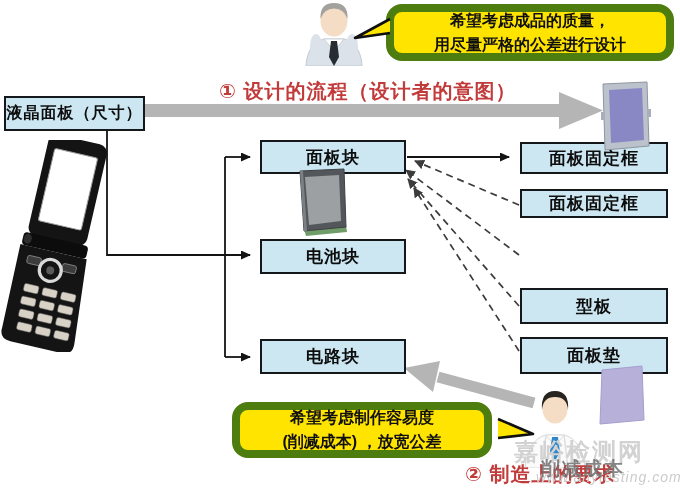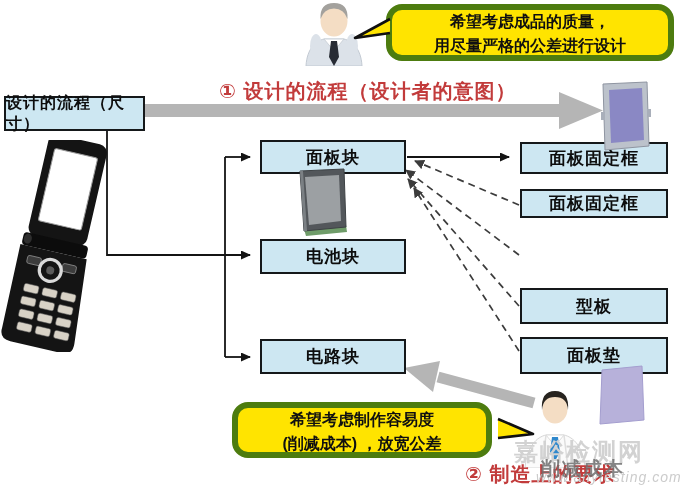--- a/index.html
+++ b/index.html
@@ -6,23 +6,23 @@
   .stage{position:relative;width:680px;height:500px;background:#ffffff;
          font-family:"Liberation Sans","DejaVu Sans",sans-serif;overflow:hidden;}
   .overlay{position:absolute;left:0;top:0;z-index:1;pointer-events:none;}
   .node{position:absolute;z-index:2;background:#cde7f2;border:2px solid #15181a;
         display:flex;align-items:center;justify-content:center;
         font-weight:bold;font-size:17px;color:#0d0d0d;box-sizing:border-box;
         letter-spacing:1px;}
   .spec{font-size:16px;}
   .illus{position:absolute;z-index:3;}
   .person{position:absolute;z-index:3;}
-  .bubble{position:absolute;z-index:3;background:#ffe400;border:6px solid #4d7c0f;
+  .bubble{position:absolute;z-index:3;background:#ffe400;border:8px solid #4d7c0f;
           border-radius:16px;display:flex;flex-direction:column;align-items:center;
-          justify-content:flex-start;font-weight:bold;font-size:16px;line-height:1.5;
+          justify-content:center;font-weight:bold;font-size:16px;line-height:1.5;
           color:#101010;text-align:center;box-sizing:border-box;}
   .tail{position:absolute;z-index:4;}
   .flow-label{position:absolute;z-index:3;color:#c23b3b;font-weight:bold;
               font-size:20px;letter-spacing:1px;white-space:nowrap;}
   .wm-site{position:absolute;z-index:4;font-size:24px;font-weight:bold;
            color:#d2d2d2;letter-spacing:2px;white-space:nowrap;}
   .wm-url{position:absolute;z-index:4;font-size:14px;font-style:italic;
           color:#cccccc;letter-spacing:1px;white-space:nowrap;}
   .wm-author{position:absolute;z-index:5;font-size:19px;font-weight:bold;
              color:#707070;opacity:.85;letter-spacing:2px;white-space:nowrap;}
@@ -83,21 +83,21 @@
   <div class="bubble" style="left:386px;top:4px;width:288px;height:57px;">
     <span>希望考虑成品的质量，</span>
     <span>用尽量严格的公差进行设计</span>
   </div>
   <svg class="tail" style="left:352px;top:16px;" width="40" height="32" viewBox="0 0 40 32">
     <path d="M38,3 L3,22 L38,17" fill="#ffe400" stroke="#101010" stroke-width="2.6" stroke-linejoin="round"></path>
   </svg>
 
   <div class="flow-label" style="left:219px;top:78px;">① 设计的流程（设计者的意图）</div>
 
-  <div class="node spec" style="left:4px;top:96px;width:141px;height:35px;">设计的流程（尺寸）</div>
+  <div class="node spec" style="left:4px;top:96px;width:141px;height:35px;">液晶面板（尺寸）</div>
 
   <div class="illus" style="left:0;top:140px;width:130px;height:212px;">
     <svg width="130" height="212" viewBox="0 0 130 212">
       <g transform="rotate(13 60 106)">
         <rect x="25" y="-2" width="60" height="104" rx="9" fill="#141414"></rect>
         <rect x="33" y="12" width="44" height="74" rx="2" fill="#ffffff" stroke="#9b9b9b"></rect>
         <rect x="22" y="100" width="66" height="13" rx="4" fill="#0c0c0c"></rect>
         <ellipse cx="27" cy="106" rx="4" ry="5" fill="#2e2e2e"></ellipse>
         <path d="M21,113 L89,113 L96,198 Q97,210 85,210 L33,210 Q21,210 22,198 Z" fill="#141414"></path>
         <rect x="31" y="122" width="14" height="8" rx="2" fill="#3c3c3c" stroke="#8a8a8a" stroke-width="0.8"></rect>

